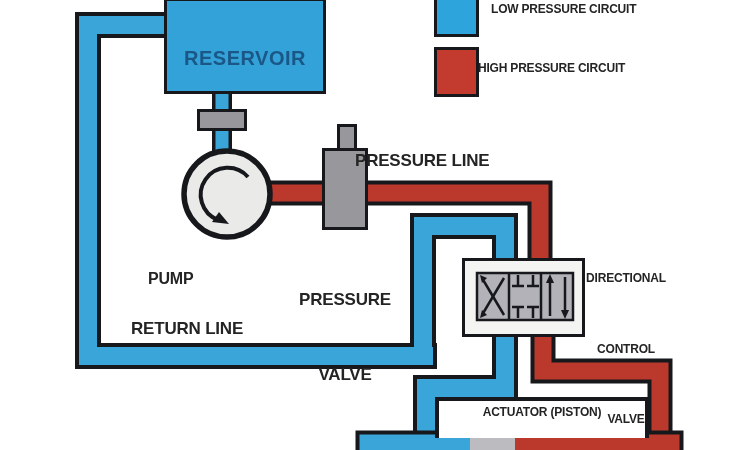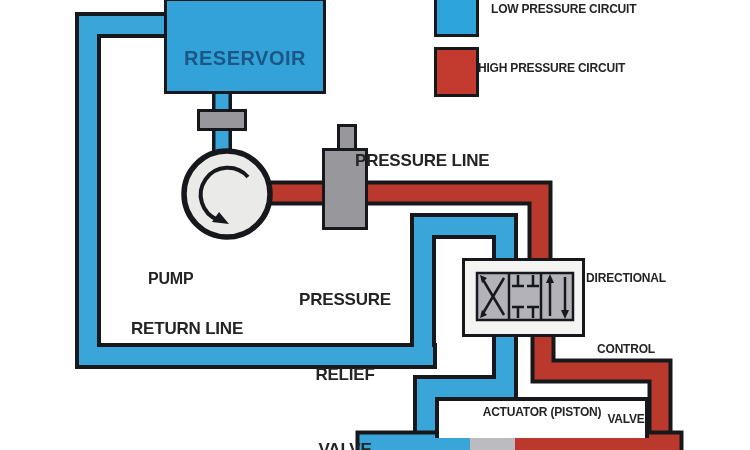--- a/index.html
+++ b/index.html
@@ -115,21 +115,20 @@
 
   <div id="sq-low" class="sq"></div>
   <div id="sq-high" class="sq"></div>
   <div class="lbl t15" style="left:491px;top:2px;">LOW PRESSURE CIRCUIT</div>
   <div class="lbl t15" style="left:478px;top:61px;">HIGH PRESSURE CIRCUIT</div>
 
   <div class="lbl t16" style="left:148px;top:240px;width:70px;margin-top:30px;" class2="ctr">PUMP</div>
   <div class="lbl t17" style="left:355px;top:151px;width:180px;text-align:left;">PRESSURE LINE</div>
   <div class="lbl t17 ctr" style="left:280px;top:237px;width:130px;line-height:25px;">
     <div>PRESSURE</div>
-    <div>RELIEF</div>
     <div>VALVE</div>
   </div>
   <div class="lbl t17" style="left:131px;top:319px;">RETURN LINE</div>
   <div class="lbl t15 ctr" style="left:551px;top:220px;width:150px;line-height:23.5px;">
     <div>DIRECTIONAL</div>
     <div>CONTROL</div>
     <div>VALVE</div>
   </div>
   <div class="lbl t18 ctr" style="left:437px;top:405px;width:210px;">ACTUATOR (PISTON)</div>
 

